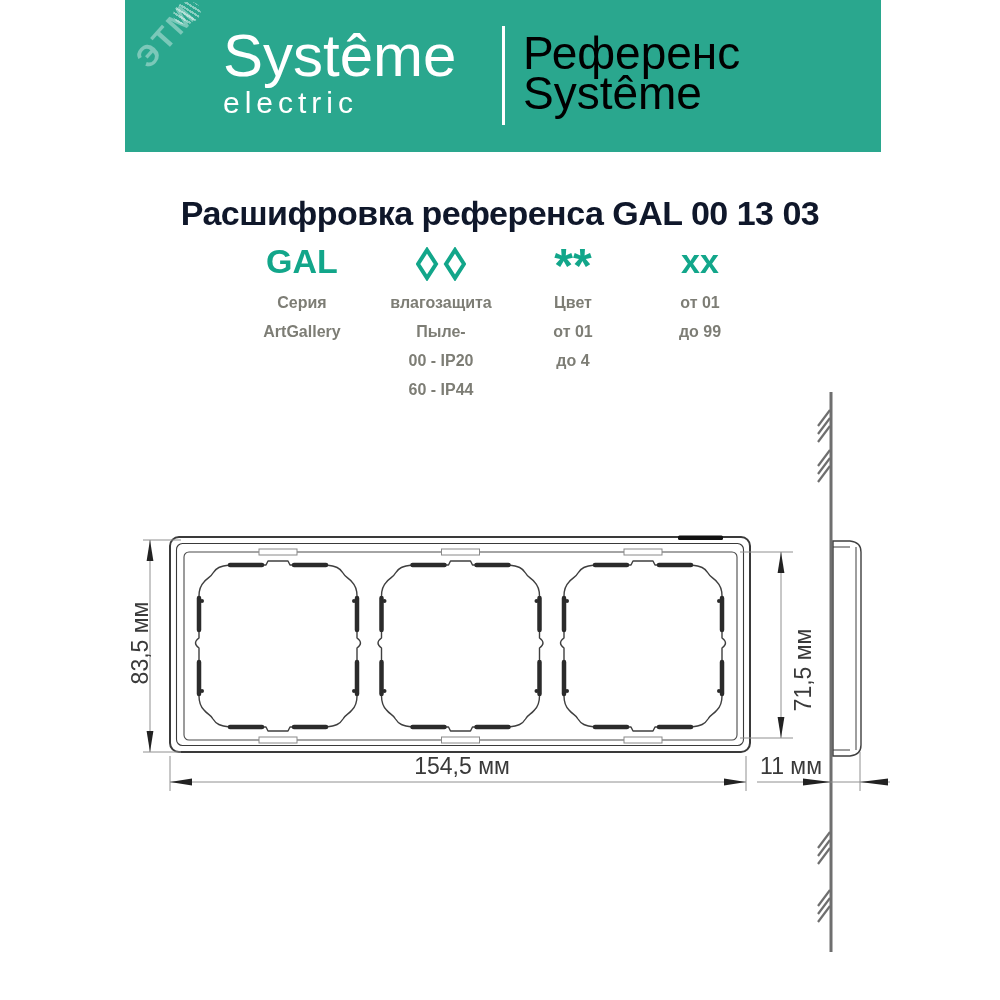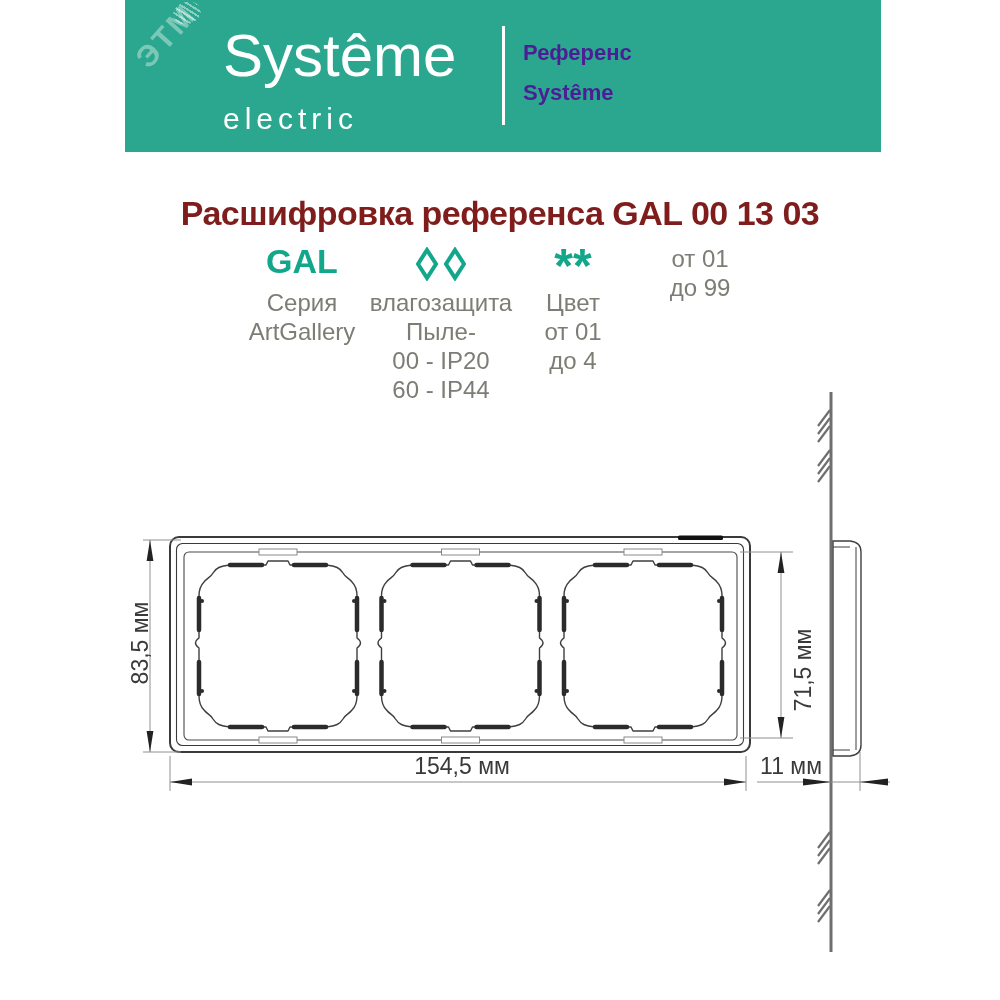--- a/index.html
+++ b/index.html
@@ -2,36 +2,36 @@
 <html><head>
 <meta charset="utf-8">
 <style>
   html,body{margin:0;padding:0;background:#fff;}
   #canvas{position:relative;width:1000px;height:1000px;background:#ffffff;overflow:hidden;
           font-family:"Liberation Sans",sans-serif;}
   
   .band{position:absolute;left:125px;top:0;width:756px;height:152px;}
   .logo{position:absolute;left:98px;top:26px;width:252px;text-align:left;color:#fff;line-height:1;}
   .logo .l1{font-size:60px;font-weight:400;letter-spacing:0px;}
-  .logo .l2{font-size:30px;font-weight:400;letter-spacing:5px;margin-top:18px;}
+  .logo .l2{font-size:30px;font-weight:400;letter-spacing:5px;margin-top:2px;}
   .divider{position:absolute;left:377px;top:26px;width:3px;height:99px;background:#ffffff;}
-  .doctype{position:absolute;left:398px;top:33px;color:#4c1d95;font-weight:700;font-size:22px;line-height:40px;}
+  .doctype{position:absolute;left:398px;top:33px;color:#000000;font-weight:400;font-size:46px;line-height:40px;}
   .watermark{position:absolute;left:4px;top:52px;transform:rotate(-48deg);transform-origin:left top;
              color:rgba(255,255,255,0.38);font-size:30px;font-weight:700;letter-spacing:3px;}
   .wm-leaf{position:absolute;left:48px;top:2px;width:28px;height:22px;border-radius:50%;
            background:repeating-linear-gradient(50deg,rgba(255,255,255,0.45) 0 2px,transparent 2px 5px);
            transform:rotate(-18deg);}
   
   .page-title{position:absolute;left:0;top:194px;width:1000px;text-align:center;
-              font-size:34px;font-weight:700;color:#7f1d1d;letter-spacing:-0.5px;}
+              font-size:34px;font-weight:700;color:#0f172a;letter-spacing:-0.5px;}
   
   .col{position:absolute;top:240px;width:210px;text-align:center;}
   .col .sym{height:44px;line-height:42px;font-weight:700;color:#12a68a;font-size:34px;}
   .col .sym.big{font-size:48px;line-height:52px;}
-  .col .lines{margin-top:4px;font-size:24px;line-height:29px;color:#7d7d75;}
+  .col .lines{margin-top:4px;font-size:16px;line-height:29px;color:#7d7d75;font-weight:bold;}
   #col1{left:197px;} #col2{left:336px;} #col3{left:468px;} #col4{left:595px;}
   
   #drawing{position:absolute;left:0;top:380px;}
   .dimtxt{font-family:"Liberation Sans",sans-serif;font-size:23px;fill:#3a3a3a;}
 </style>
 </head>
 <body>
 
 <div id="canvas">
 
@@ -77,20 +77,21 @@
   <div class="col" id="col3">
     <div class="sym big">**</div>
     <div class="lines">
       <div>Цвет</div>
       <div>от 01</div>
       <div>до 4</div>
     </div>
   </div>
 
   <div class="col" id="col4">
+    <div class="sym">xx</div>
     <div class="lines">
       <div>от 01</div>
       <div>до 99</div>
     </div>
   </div>
 
   <svg id="drawing" width="1000" height="590" viewBox="0 0 1000 590">
     <defs>
       <g id="opening">
         <path fill="#ffffff" stroke="#3f3f3f" stroke-width="1.4" stroke-linejoin="round" d="

